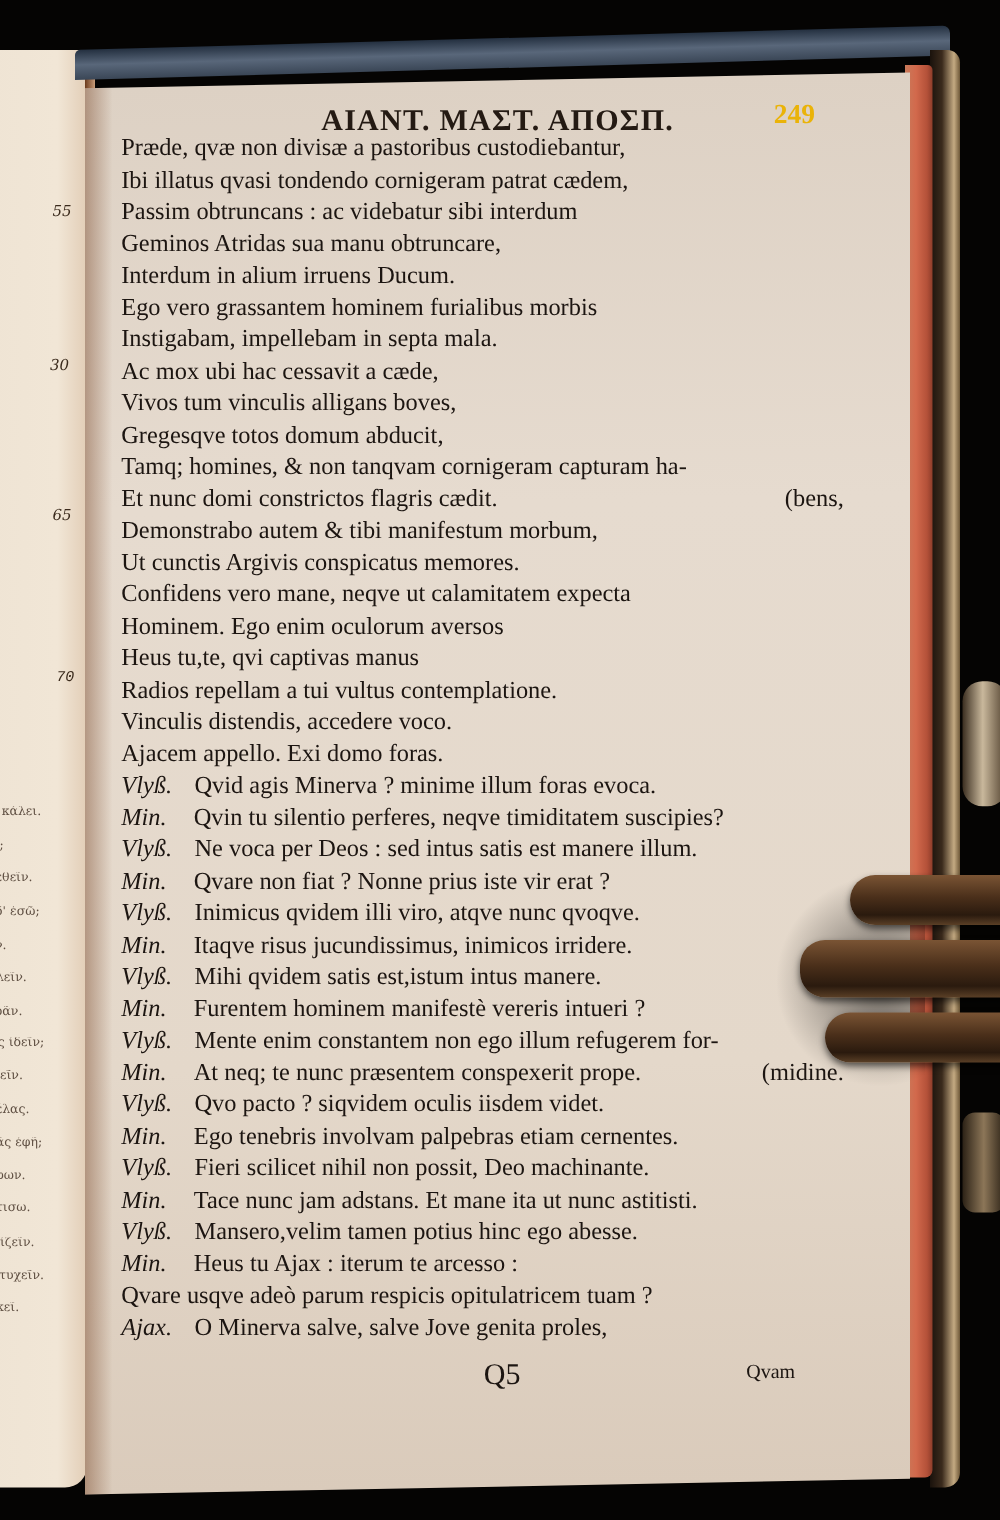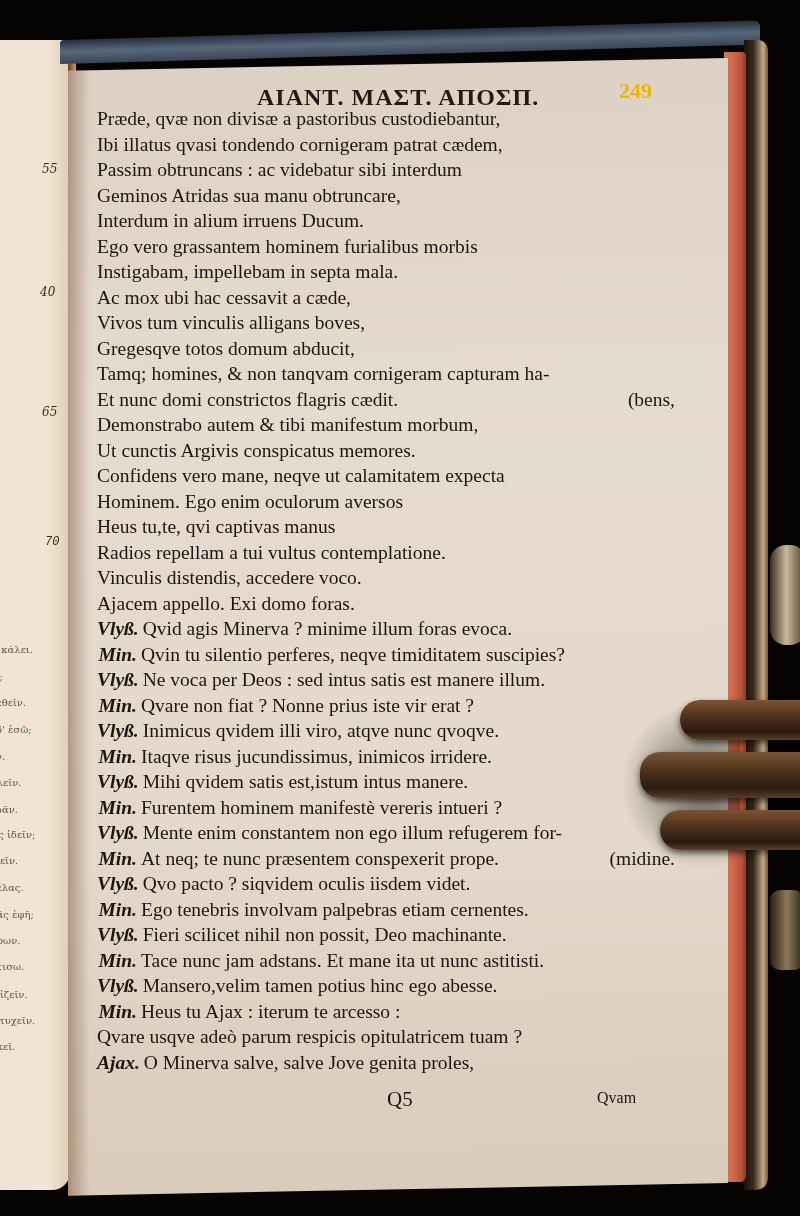--- a/index.html
+++ b/index.html
@@ -37,34 +37,34 @@
       background:linear-gradient(180deg,#7a5434,#4a2f1a 45%,#2a1a0e 80%,#5a3f26); box-shadow:0 3px 6px rgba(0,0,0,.6); }
     .clasp-ring { position:absolute; left:770px; top:545px; width:36px; height:100px; border-radius:16px; background:linear-gradient(90deg,#3b2e20,#c9b89c 45%,#4a3a28); }
     .clasp-lower { position:absolute; left:770px; top:890px; width:34px; height:80px; border-radius:10px; background:linear-gradient(90deg,#2c2216,#8c7658 50%,#2c2216); }
 
     
     .text { position:absolute; left:97px; top:78px; width:580px; color:#1c1511; font-family:"Liberation Serif", serif; }
     .header { position:relative; height:28px; }
     .running-head { position:absolute; left:160px; top:6px; font-size:24px; letter-spacing:1px; font-weight:bold; color:#241a13; }
     .page-number { position:absolute; left:522px; top:0; font-size:22px; font-weight:bold; color:#eab308; }
     .line { font-size:19.5px; line-height:25.5px; white-space:nowrap; position:relative; }
-    .speaker { font-style:italic; font-weight:bold; display:inline-block; min-width:40px; margin-right:4px;text-align:right; }
+    .speaker { font-style:italic; font-weight:normal; display:inline-block; min-width:40px; margin-right:18px; }
     .right-run { position:absolute; right:2px; }
     .footer { position:relative; height:40px; margin-top:12px; }
-    .signature { position:absolute; left:290px; top:0; font-size:21px; }
+    .signature { position:absolute; left:290px; top:0; font-size:24px; }
     .catchword { position:absolute; left:500px; top:2px; font-size:16px; }
   </style>
 </head>
 <body>
 
 <div class="bg"></div>
 
 <div class="left-page">
   <span class="left-num" style="left:52px;top:122px;">55</span>
-  <span class="left-num" style="left:50px;top:245px;">40</span>
+  <span class="left-num" style="left:50px;top:245px;">30</span>
   <span class="left-num" style="left:52px;top:365px;">65</span>
   <span class="left-num" style="left:55px;top:495px;font-family:Liberation Mono, monospace;">70</span>
   <div class="left-greek" style="top:605px">ω κάλει.</div>
   <div class="left-greek" style="top:632px">ις;</div>
   <div class="left-greek" style="top:658px">μεθεῖν.</div>
   <div class="left-greek" style="top:685px">ὃδ' ἐσῶ;</div>
   <div class="left-greek" style="top:712px">ἦν.</div>
   <div class="left-greek" style="top:738px">ἀλεῖν.</div>
   <div class="left-greek" style="top:765px">ορᾶν.</div>
   <div class="left-greek" style="top:790px">ὡς ἰδεῖν;</div>

